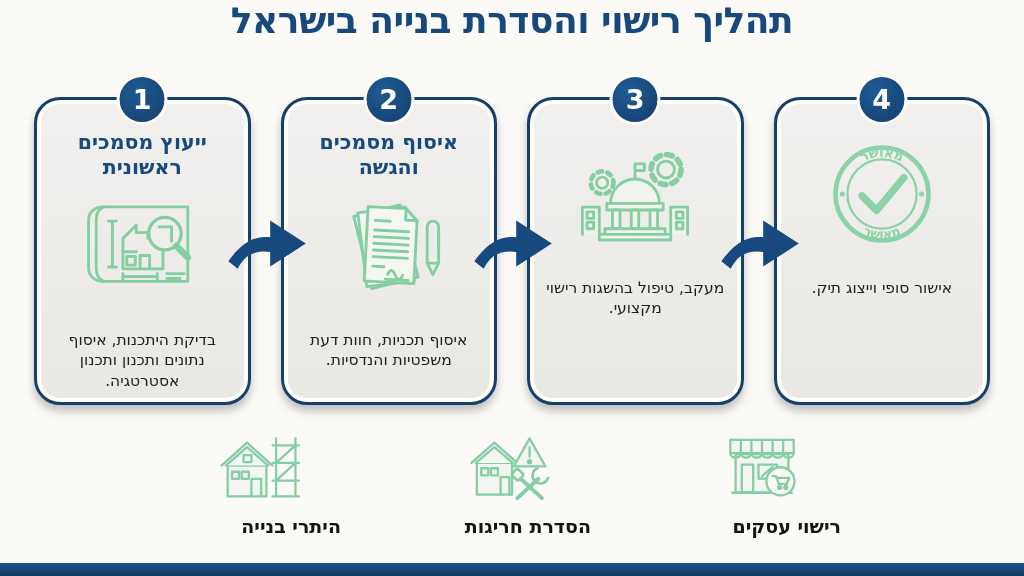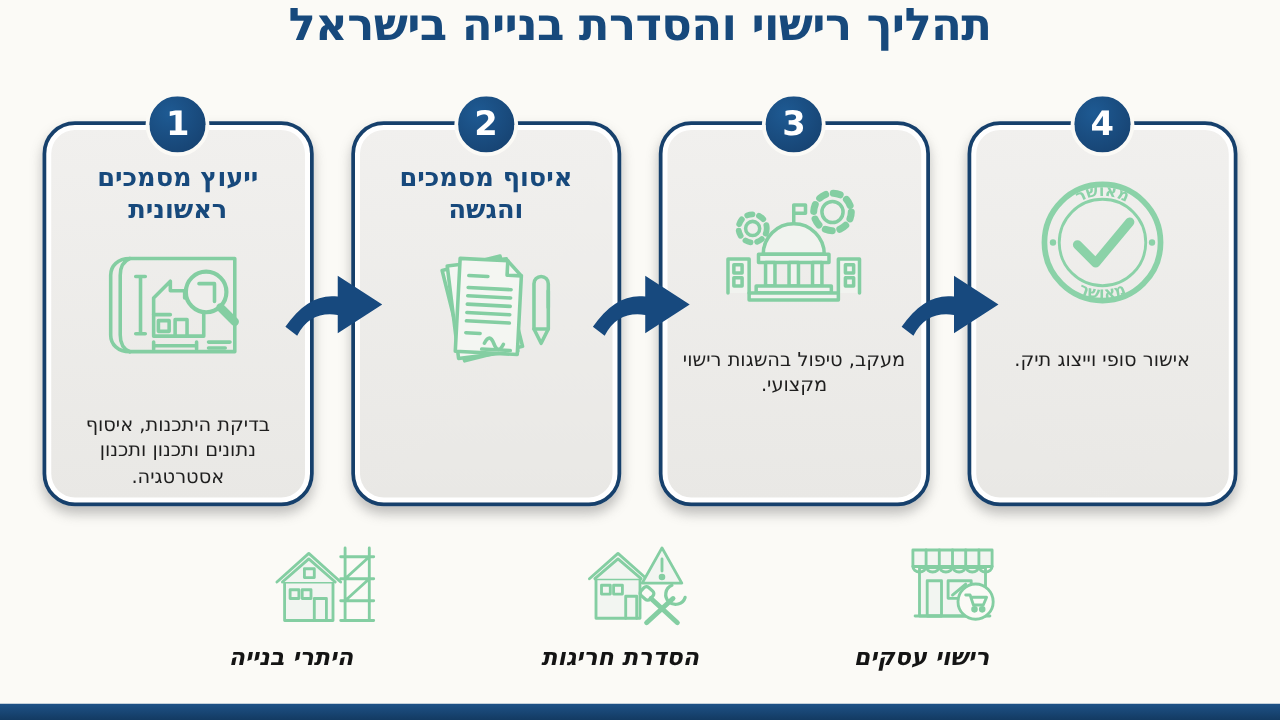--- a/index.html
+++ b/index.html
@@ -83,22 +83,21 @@
   .arrow svg { display:block; }
   .services-row {
     direction:ltr;
     display:flex;
     justify-content:center;
     gap:92px;
     margin-top:28px;
   }
   .service {
     width:158px;
-    text-align:left;
-    font-style:italic;
+    text-align:right;
   }
   .service-icon { height:74px; display:flex; align-items:flex-end; justify-content:center; }
   .service-label {
     direction:rtl;
     margin-top:8px;
     font-size:19px;
     font-weight:bold;
     color:#141414;
   }
   .bottom-bar {
@@ -168,20 +167,21 @@
               <path d="M50,34 H86 M50,41 H86 M50,48 H86 M50,55 H86 M50,62 H86"></path>
               <path d="M50,72 H62"></path>
               <path d="M66,80 q4,-9 8,0 q4,9 8,0"></path>
               <path d="M64,85 H88"></path>
             </g>
             <path d="M106,68 V30 a6,6 0 0 1 12,0 V68 L112,80 Z"></path>
             <path d="M106,68 H118 M118,36 v14"></path>
           </g>
         </svg>
       </div>
+      <p class="card-desc">איסוף תכניות, חוות דעת משפטיות והנדסיות.</p>
     </section>
 
     <div class="arrow">
       <svg viewBox="0 0 80 64" width="84" height="67">
         <path d="M4,50 C16,33 29,25 44,27 L44,11 L78,33 L44,55 L44,41 C31,39 20,43 13,57 Z" fill="#17497E"></path>
       </svg>
     </div>
 
     <section class="card">
       <div class="step-num">3</div>

